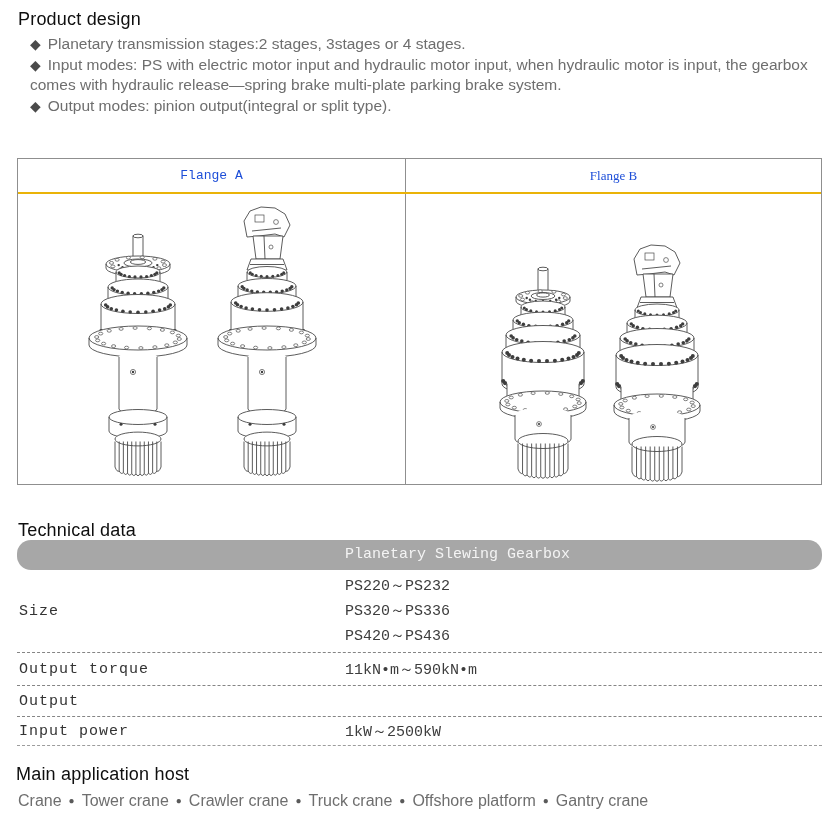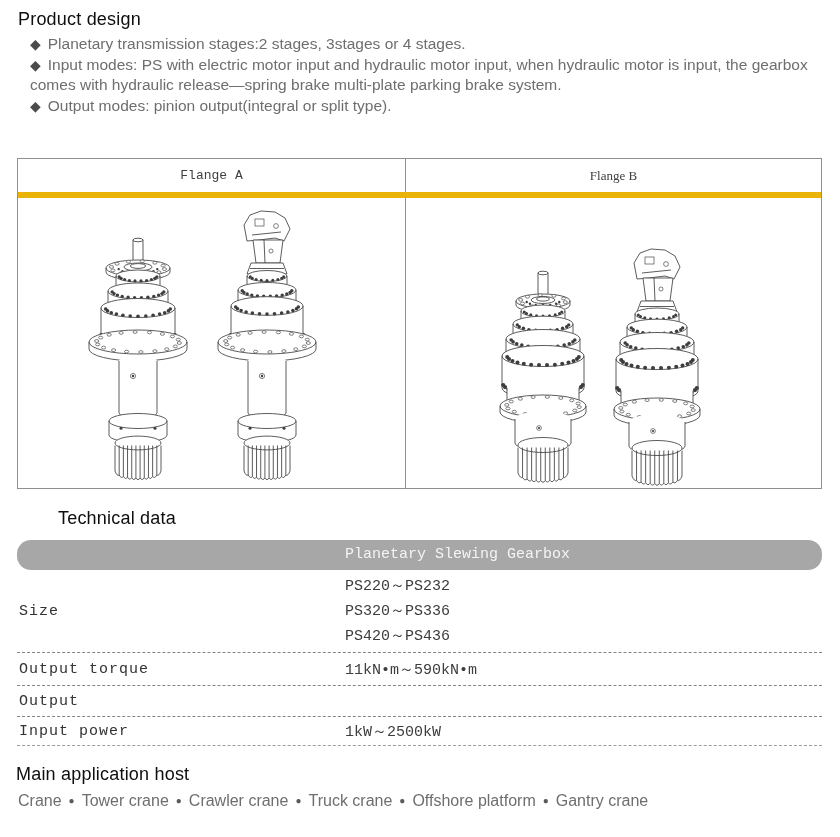--- a/index.html
+++ b/index.html
@@ -5,30 +5,30 @@
   html,body{margin:0;padding:0;background:#ffffff;}
   body{width:840px;height:837px;position:relative;overflow:hidden;
        font-family:"Liberation Sans",sans-serif;}
   .h{font-size:18px;font-weight:400;color:#0e0e0e;letter-spacing:.2px;}
   #h1{position:absolute;left:18px;top:9px;}
   #bullets{position:absolute;left:18px;top:34px;width:805px;}
   #bullets p{margin:0 0 1px 12px;font-size:15.5px;line-height:20px;color:#6e6e6e;}
   .dia{color:#4a4a4a;font-size:14px;margin-right:7px;}
   
   #ftable{position:absolute;left:17px;top:158px;width:803px;border:1px solid #8f8f8f;background:#fff;}
-  .fhead{display:flex;height:33px;border-bottom:6px solid #eab308;
-         font-family:"Liberation Mono","DejaVu Sans Mono",monospace;font-size:13px;color:#404040;}
+  .fhead{display:flex;height:33px;border-bottom:2px solid #eab308;
+         font-family:"Liberation Mono","DejaVu Sans Mono",monospace;font-size:13px;color:#1d4ed8;}
   .fcell{display:flex;align-items:center;justify-content:center;}
   .fcell.a{width:388px;border-right:1px solid #8f8f8f;box-sizing:border-box;}
   .fcell.b{flex:1;font-family:Liberation Serif, serif;}
   .fart{position:relative;height:290px;}
   .vdiv{position:absolute;left:387px;top:0;bottom:0;width:0;border-right:1px solid #8f8f8f;}
   #gearbox-svg{position:absolute;left:0;top:0;}
   
-  #h2{position:absolute;left:18px;top:508px;margin-left:40px;}
+  #h2{position:absolute;left:18px;top:520px;}
   #ttable{position:absolute;left:17px;top:540px;width:805px;
           font-family:"Liberation Mono","DejaVu Sans Mono",monospace;}
   .tbar{height:30px;line-height:30px;background:#a7a7a7;color:#f4f4f4;font-size:15px;padding-left:328px;border-radius:14px;}
   .trow{display:flex;align-items:center;border-bottom:1px dashed #858585;color:#3d3d3d;font-size:15px;}
   .tlabel{width:326px;padding-left:2px;letter-spacing:1px;color:#333;}
   .tvals{flex:1;}
   .tvals div{line-height:25px;}
   .trow.rsize{padding:4px 0 3px 0;}
   .trow.r32{height:32px;align-items:center;}
   .trow.r30{height:30px;}

